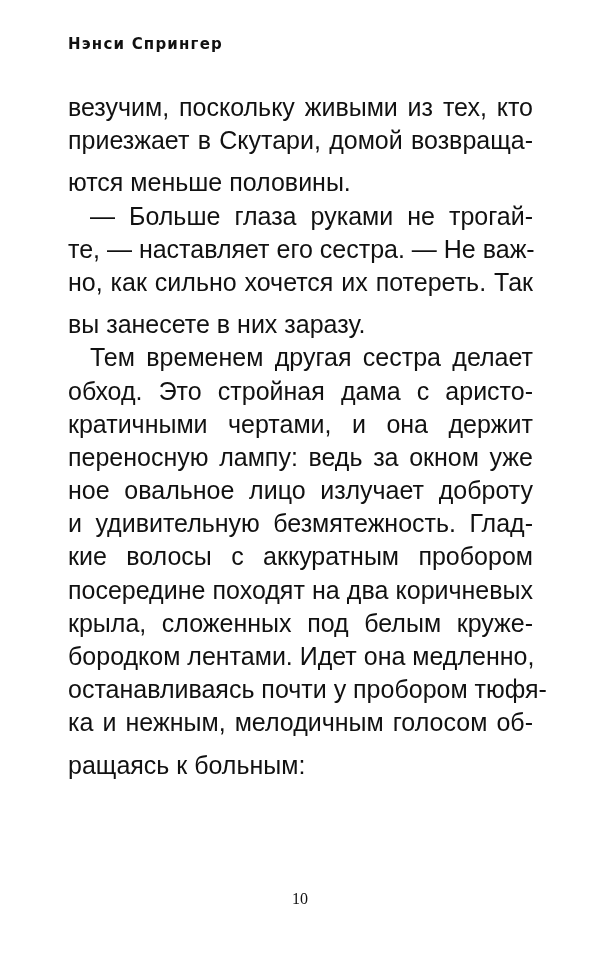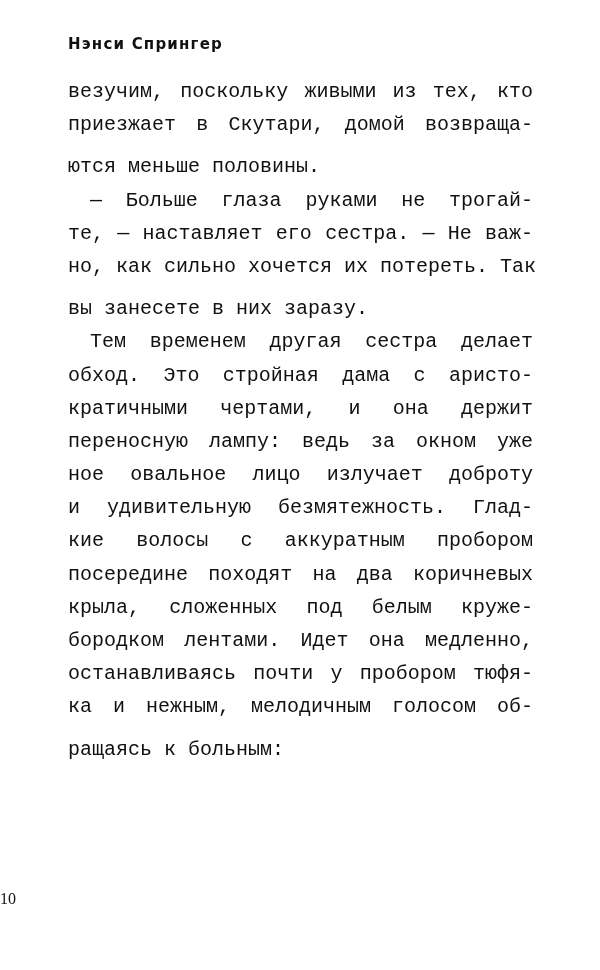--- a/index.html
+++ b/index.html
@@ -14,39 +14,40 @@
       position: absolute;
       left: 68px; top: 35px;
       font-family: "DejaVu Sans", sans-serif;
       font-weight: bold;
       font-size: 15px;
       letter-spacing: 1.2px;
       color: #111;
     }
     .text-block {
       position: absolute;
-      left: 68px; top: 75px;
+      left: 68px; top: 91px;
       width: 465px;
-      font-family: Liberation Mono, monospace;
-      font-size: 20px;
+      font-family: Liberation Sans, sans-serif;
+      font-size: 25px;
       line-height: 33.2px;
     }
     .line {
       display: block;
       height: 33.2px;
       white-space: nowrap;
       text-align: justify;
       text-align-last: justify;
     }
     .line.last { text-align-last: left; margin-top: 9px; }
     .line.indent { padding-left: 22px; }
     .page-number {
       position: absolute;
       left: 0; width: 600px;
       top: 890px;
+      text-align: center;
       font-family: "Liberation Serif", serif;
       font-size: 16px;
       color: #111;
     }
   </style>
 </head>
 <body>
 
 <div class="running-head">Нэнси Спрингер</div>
 

